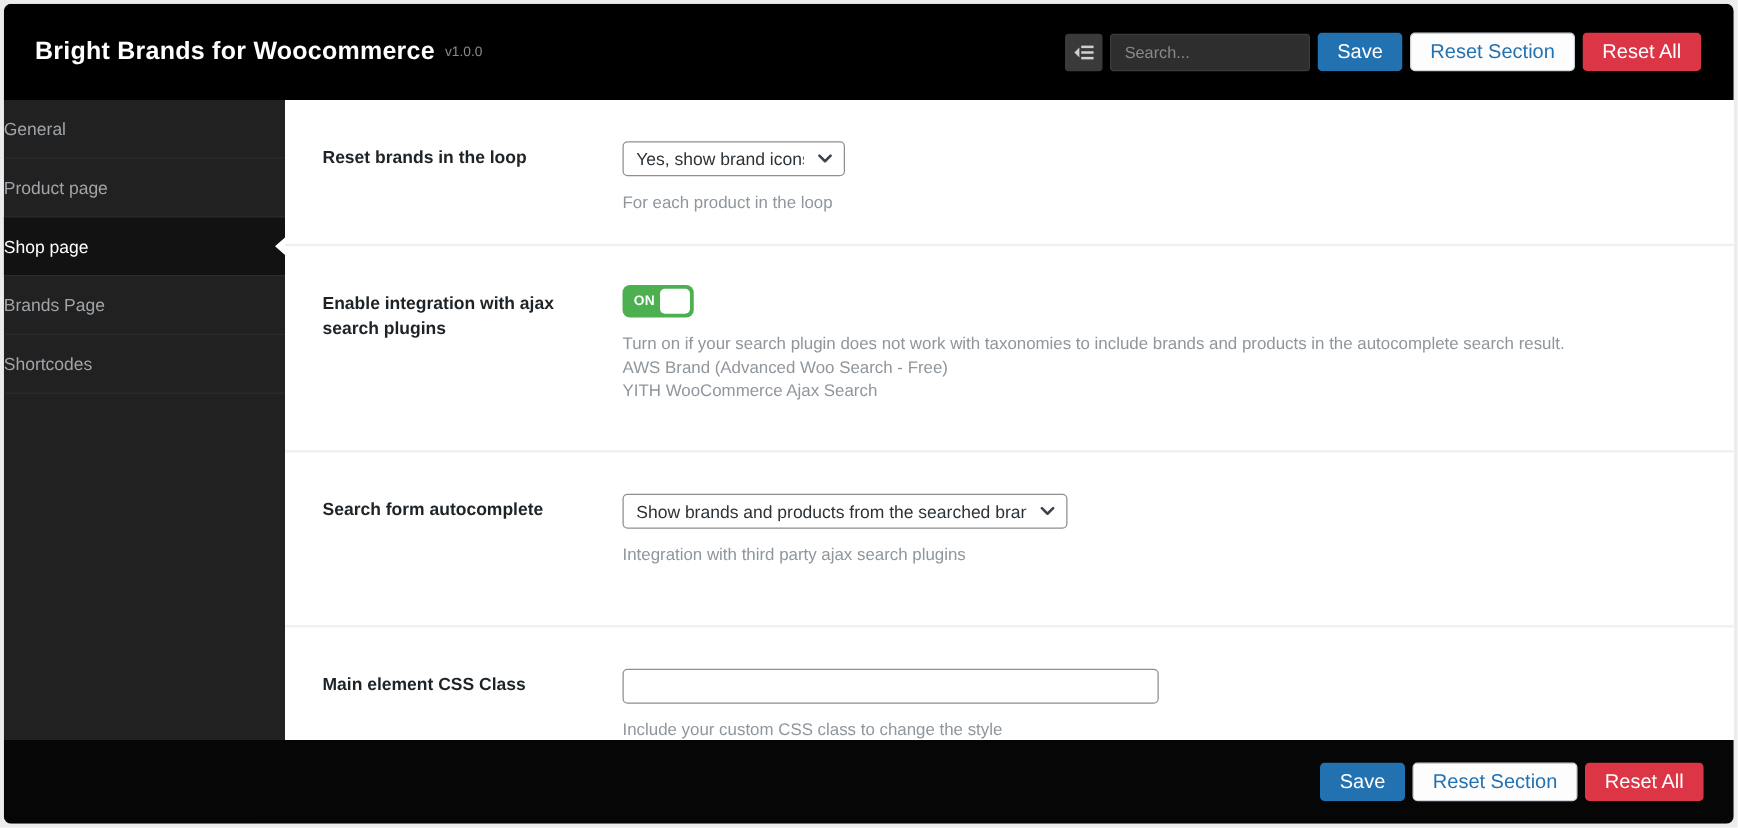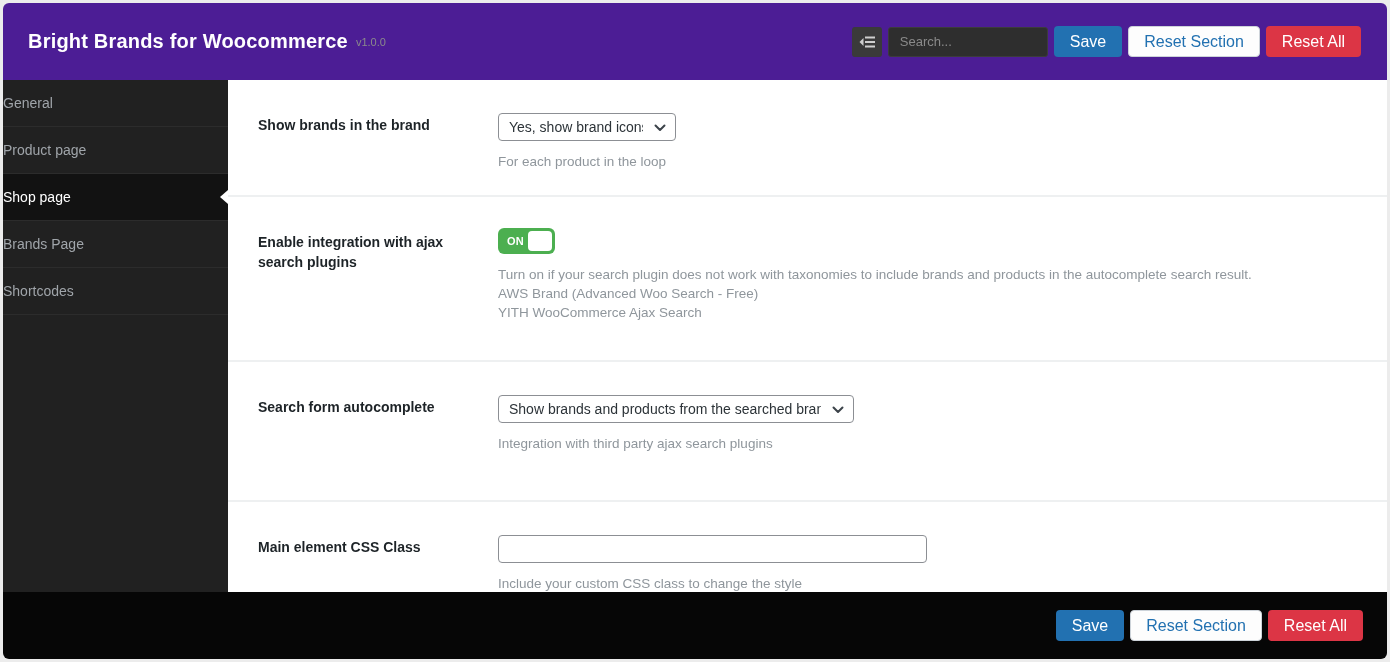--- a/index.html
+++ b/index.html
@@ -15,21 +15,21 @@
     position: absolute; top: 3px; left: 3px;
     width: 1384px; height: 656px;
     border-radius: 6px; overflow: hidden;
     display: flex; flex-direction: column;
     background: #fff;
   }
 
   
   .topbar {
     height: 77px; flex: none;
-    background: #4c1d95;
+    background: #000000;
     display: flex; align-items: center;
     padding: 0 26px 0 25px;
   }
   .title { color: #ffffff; font-size: 20px; font-weight: 600; letter-spacing: .2px; }
   .version { color: #8b8b8b; font-size: 11px; margin-left: 8px; }
   .topbar-right { margin-left: auto; display: flex; align-items: center; gap: 6px; }
   .icon-btn {
     width: 30px; height: 30px; flex: none;
     background: #3a3a3a; border: none; border-radius: 3px;
     display: flex; align-items: center; justify-content: center;
@@ -173,21 +173,21 @@
         <span>Brands Page</span>
       </div>
       <div class="tab">
         <span>Shortcodes</span>
       </div>
     </nav>
 
     <main class="content">
 
       <div class="setting-row row-1">
-        <div class="row-label">Show brands in the brand</div>
+        <div class="row-label">Reset brands in the loop</div>
         <div class="row-control">
           <span class="select-wrap">
             <select class="setting-select select-loop">
               <option>Yes, show brand icons</option>
             </select>
             <span class="chevron">
               <svg width="12" height="8" viewBox="0 0 12 8">
                   <polyline points="1.5,1.5 6,6 10.5,1.5" fill="none" stroke="#3c434a" stroke-width="2" stroke-linecap="round" stroke-linejoin="round"></polyline>
                 </svg>
             </span>

